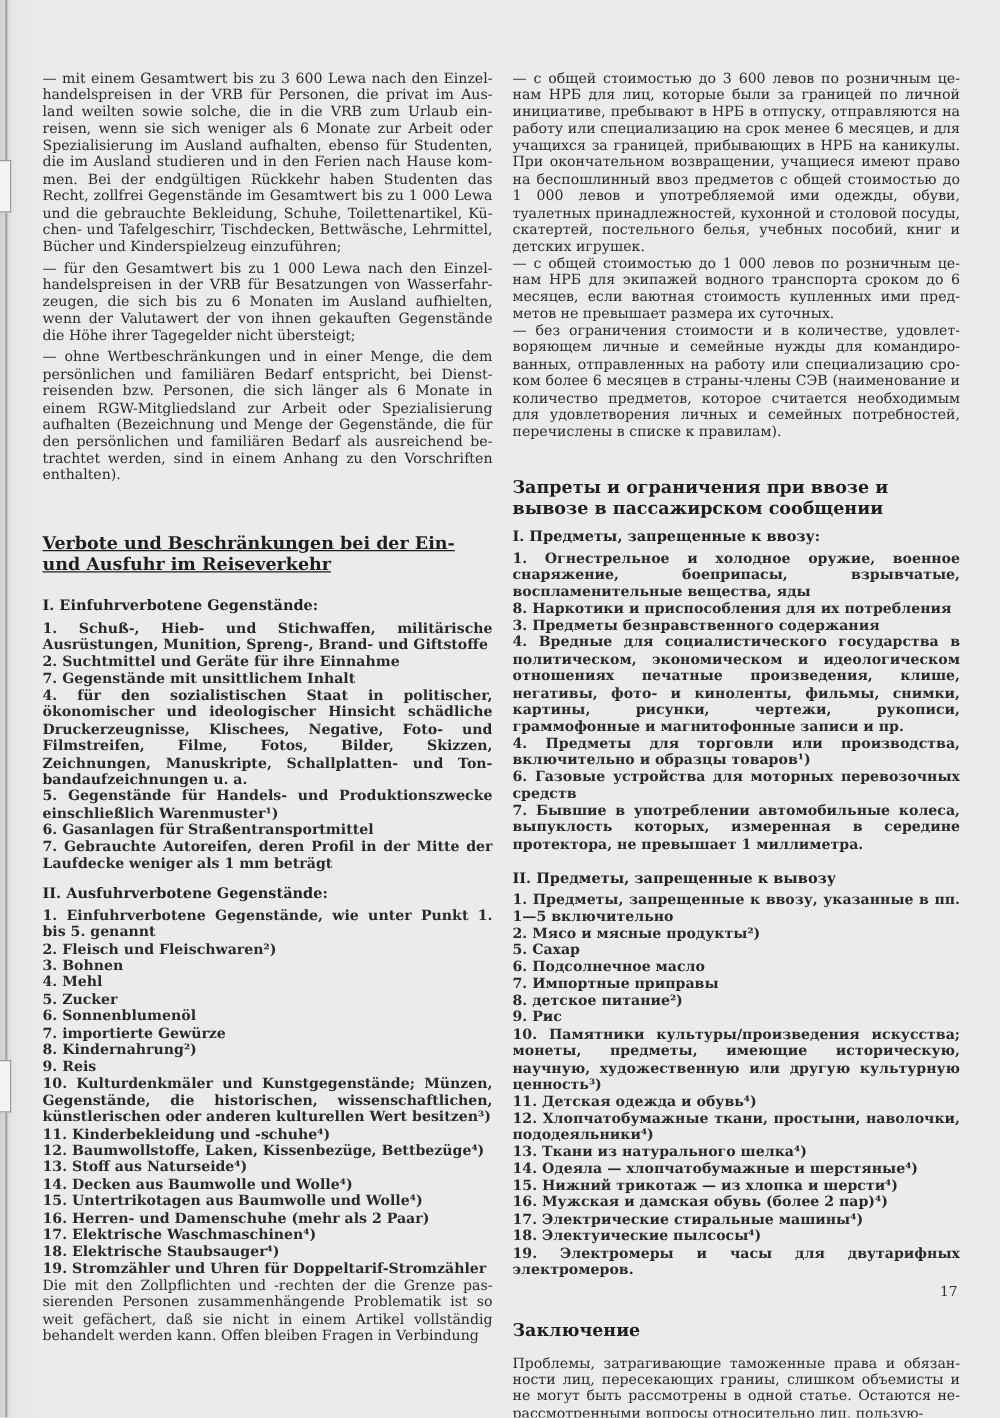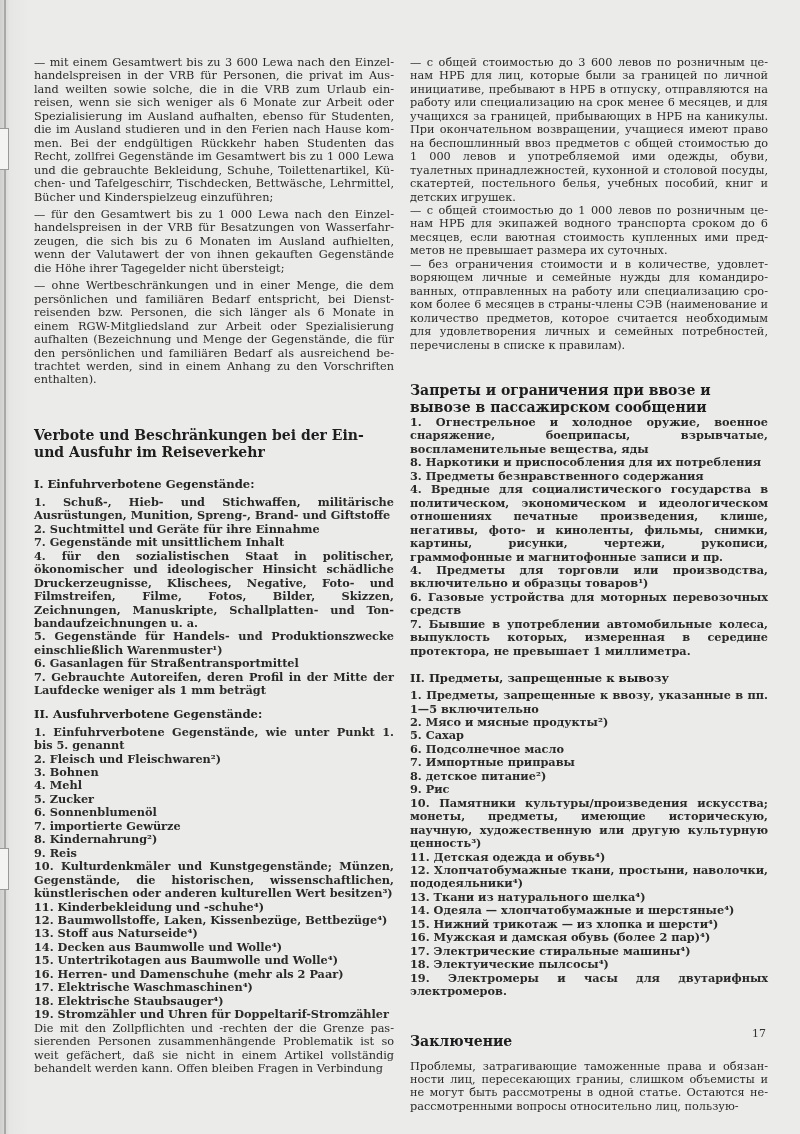--- a/index.html
+++ b/index.html
@@ -53,21 +53,21 @@
 <div class="page">
   <div class="spine"></div>
   <div class="staple" style="top:128px;height:40px;"></div>
   <div class="staple" style="top:848px;height:40px;"></div>
 
   <div class="col col-left">
     <p class="para">— mit einem Gesamtwert bis zu 3 600 Lewa nach den Einzel­handelspreisen in der VRB für Personen, die privat im Aus­land weilten sowie solche, die in die VRB zum Urlaub ein­reisen, wenn sie sich weniger als 6 Monate zur Arbeit oder Spezialisierung im Ausland aufhalten, ebenso für Studenten, die im Ausland studieren und in den Ferien nach Hause kom­men. Bei der endgültigen Rückkehr haben Studenten das Recht, zollfrei Gegenstände im Gesamtwert bis zu 1 000 Lewa und die gebrauchte Bekleidung, Schuhe, Toilettenartikel, Kü­chen- und Tafelgeschirr, Tischdecken, Bettwäsche, Lehrmittel, Bücher und Kinderspielzeug einzuführen;</p>
     <p class="para">— für den Gesamtwert bis zu 1 000 Lewa nach den Einzel­handelspreisen in der VRB für Besatzungen von Wasserfahr­zeugen, die sich bis zu 6 Monaten im Ausland aufhielten, wenn der Valutawert der von ihnen gekauften Gegenstände die Höhe ihrer Tagegelder nicht übersteigt;</p>
     <p class="para">— ohne Wertbeschränkungen und in einer Menge, die dem persönlichen und familiären Bedarf entspricht, bei Dienst­reisenden bzw. Personen, die sich länger als 6 Monate in einem RGW-Mitgliedsland zur Arbeit oder Spezialisierung aufhalten (Bezeichnung und Menge der Gegenstände, die für den persönlichen und familiären Bedarf als ausreichend be­trachtet werden, sind in einem Anhang zu den Vorschriften enthalten).</p>
 
-    <h2 class="h2" style="margin-top:40px;">Verbote und Beschränkungen bei der Ein- und Aus­fuhr im Reiseverkehr</h2>
+    <h2 class="h2" style="margin-top:40px;text-decoration:underline;">Verbote und Beschränkungen bei der Ein- und Aus­fuhr im Reiseverkehr</h2>
 
     <h3 class="h3" style="margin-top:16px;margin-bottom:5px;">I.  Einfuhrverbotene Gegenstände:</h3>
     <ul class="items">
       <li>1. Schuß-, Hieb- und Stichwaffen, militärische Ausrüstungen, Munition, Spreng-, Brand- und Giftstoffe</li>
       <li>2. Suchtmittel und Geräte für ihre Einnahme</li>
       <li>7. Gegenstände mit unsittlichem Inhalt</li>
       <li>4. für den sozialistischen Staat in politischer, ökonomischer und ideologischer Hinsicht schädliche Druckerzeugnisse, Kli­schees, Negative, Foto- und Filmstreifen, Filme, Fotos, Bilder, Skizzen, Zeichnungen, Manuskripte, Schallplatten- und Ton­bandaufzeichnungen u. a.</li>
       <li>5. Gegenstände für Handels- und Produktionszwecke ein­schließlich Warenmuster¹)</li>
       <li>6. Gasanlagen für Straßentransportmittel</li>
       <li>7. Gebrauchte Autoreifen, deren Profil in der Mitte der Lauf­decke weniger als 1 mm beträgt</li>
@@ -99,20 +99,21 @@
     <p>Die mit den Zollpflichten und -rechten der die Grenze pas­sierenden Personen zusammenhängende Problematik ist so weit gefächert, daß sie nicht in einem Artikel vollständig behandelt werden kann. Offen bleiben Fragen in Verbindung</p>
   </div>
 
   <div class="col col-right">
     <p>— с общей стоимостью до 3 600 левов по розничным це­нам НРБ для лиц, которые были за границей по личной инициативе, пребывают в НРБ в отпуску, отправляются на работу или специализацию на срок менее 6 месяцев, и для учащихся за границей, прибывающих в НРБ на каникулы. При окончательном возвращении, учащиеся имеют право на беспошлинный ввоз предметов с общей стоимостью до 1 000 левов и употребляемой ими одежды, обуви, туалетных принадлежностей, кухонной и столо­вой посуды, скатертей, постельного белья, учебных по­собий, книг и детских игрушек.</p>
     <p>— с общей стоимостью до 1 000 левов по розничным це­нам НРБ для экипажей водного транспорта сроком до 6 месяцев, если ваютная стоимость купленных ими пред­метов не превышает размера их суточных.</p>
     <p>— без ограничения стоимости и в количестве, удовлет­воряющем личные и семейные нужды для командиро­ванных, отправленных на работу или специализацию сро­ком более 6 месяцев в страны-члены СЭВ (наименова­ние и количество предметов, которое считается необхо­димым для удовлетворения личных и семейных потреб­ностей, перечислены в списке к правилам).</p>
 
     <h2 class="h2" style="margin-top:30px;">Запреты и ограничения при ввозе и вывозе в пасса­жирском сообщении</h2>
 
+    <h3 class="h3" style="margin-top:6px;margin-bottom:4px;">I. Предметы, запрещенные к ввозу:</h3>
     <ul class="items">
       <li>1. Огнестрельное и холодное оружие, военное снаряже­ние, боеприпасы, взрывчатые, воспламенительные веще­ства, яды</li>
       <li>8. Наркотики и приспособления для их потребления</li>
       <li>3. Предметы безнравственного содержания</li>
       <li>4. Вредные для социалистического государства в полити­ческом, экономическом и идеологическом отношениях пе­чатные произведения, клише, негативы, фото- и кино­ленты, фильмы, снимки, картины, рисунки, чертежи, ру­кописи, граммофонные и магнитофонные записи и пр.</li>
       <li>4. Предметы для торговли или производства, включитель­но и образцы товаров¹)</li>
       <li>6. Газовые устройства для моторных перевозочных средств</li>
       <li>7. Бывшие в употреблении автомобильные колеса, выпу­клость которых, измеренная в середине протектора, не превышает 1 миллиметра.</li>
     </ul>
 

